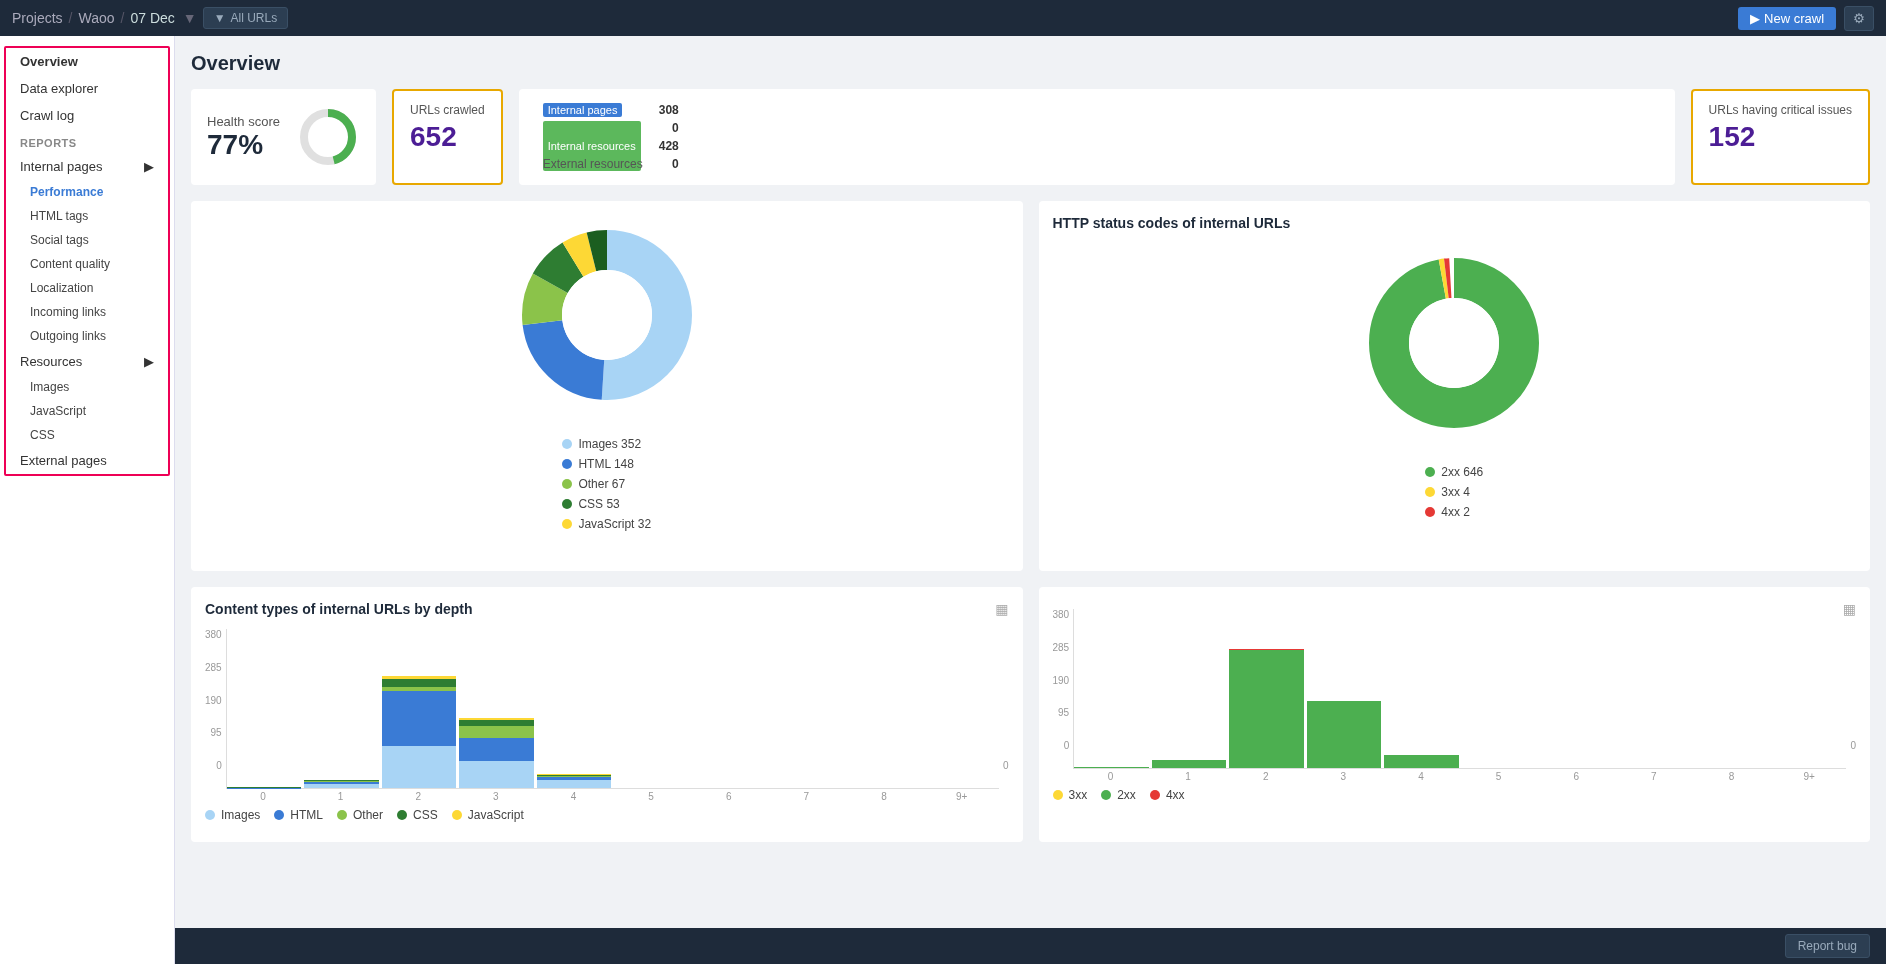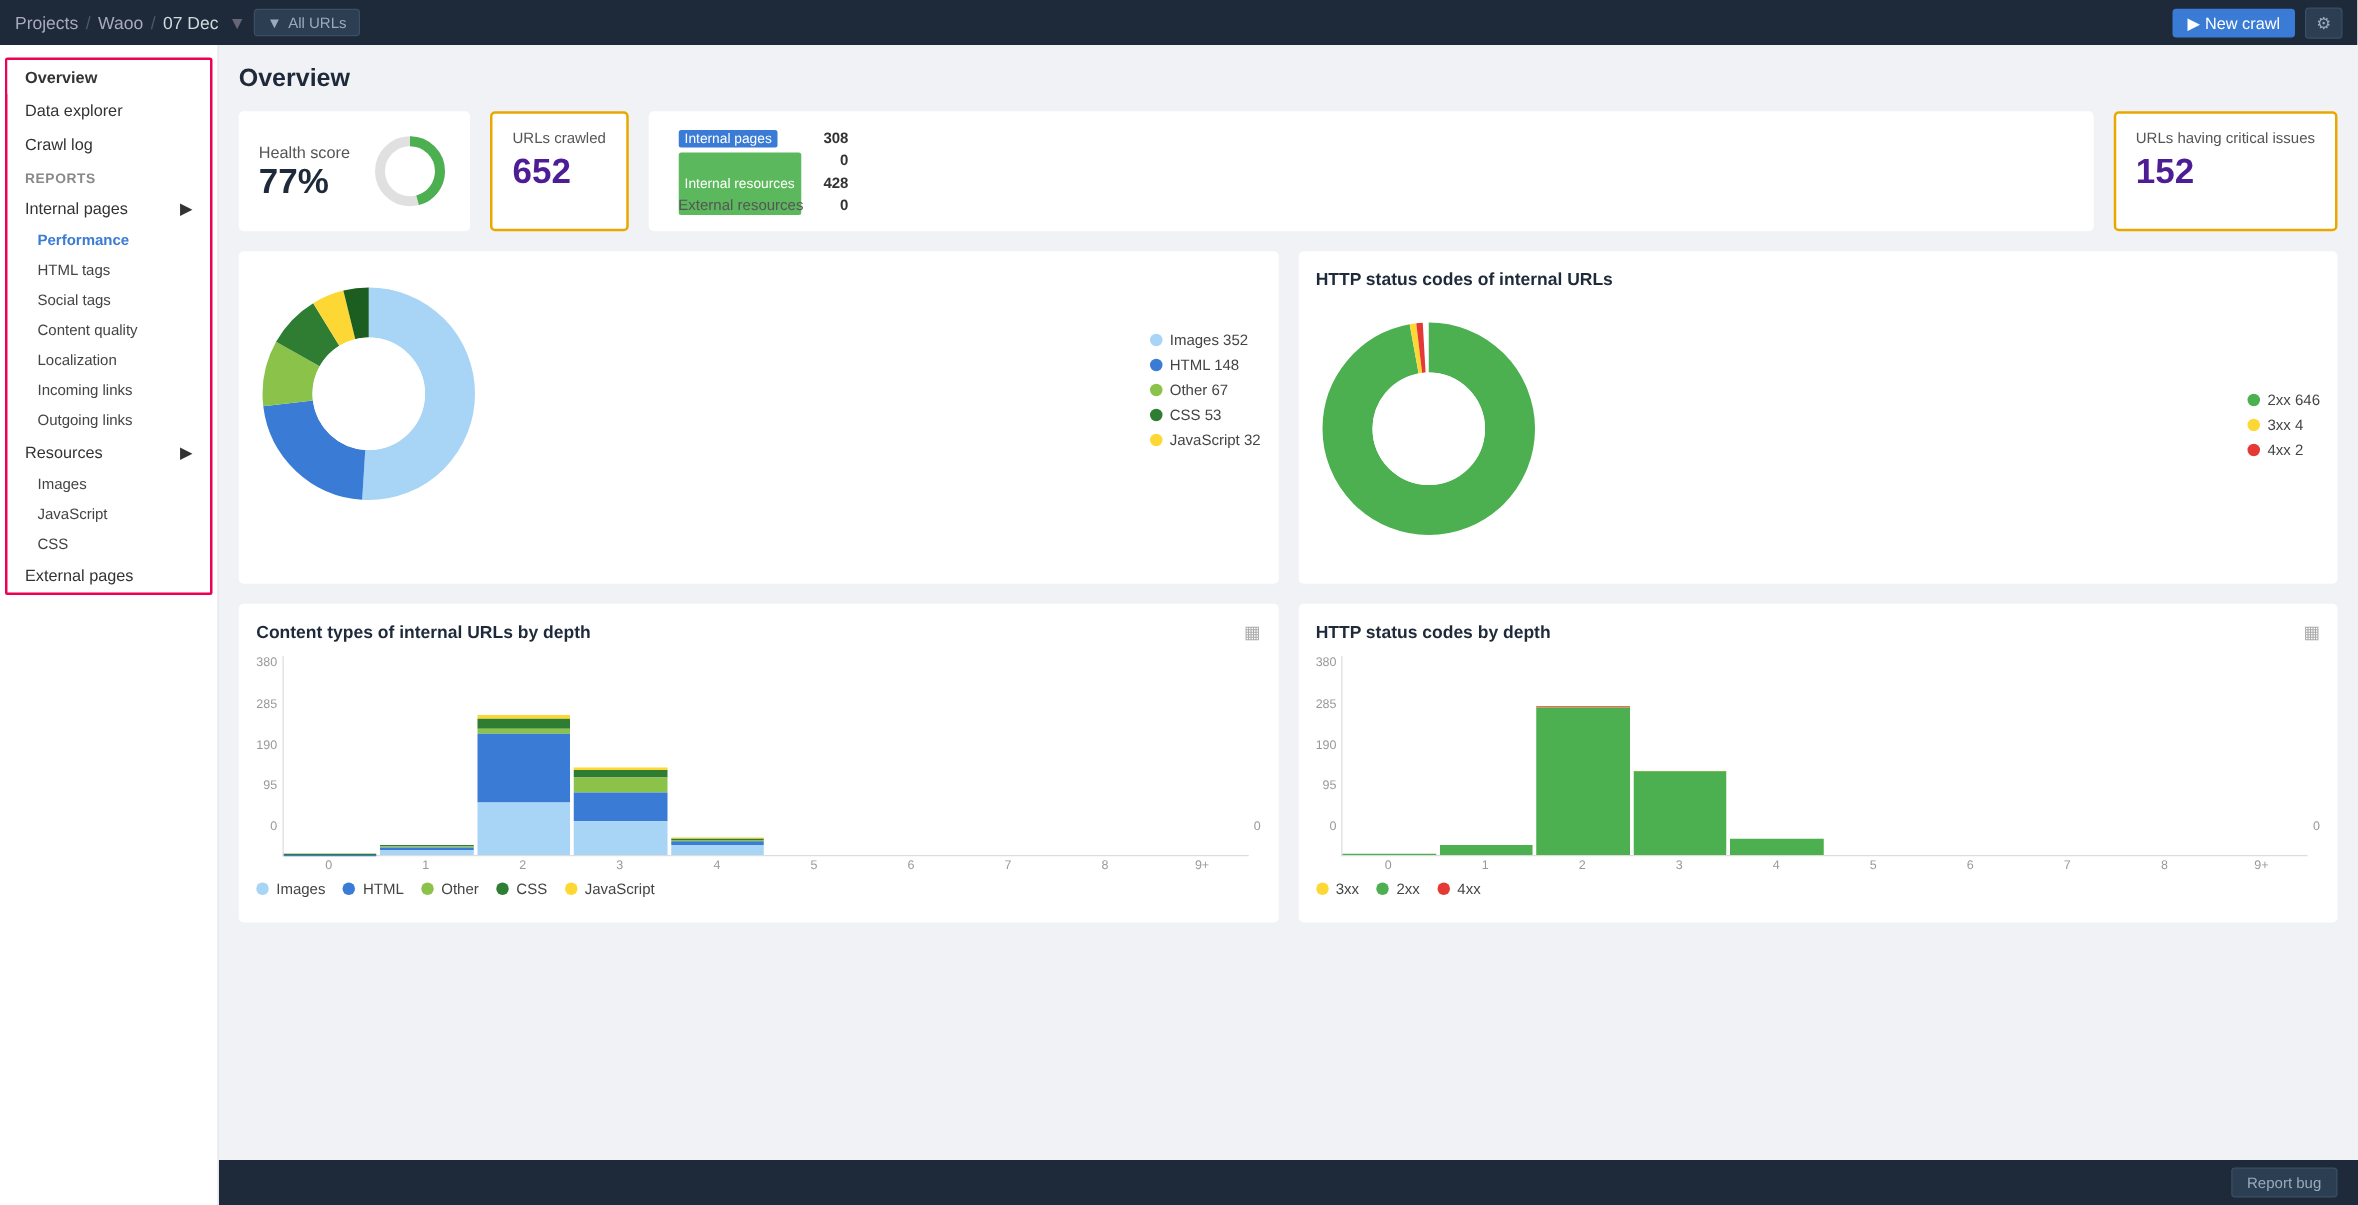--- a/index.html
+++ b/index.html
@@ -184,23 +184,24 @@
       top: 14px;
       right: 14px;
       color: #aaa;
       font-size: 14px;
     }
 
     
     .donut-container {
       display: flex;
       align-items: center;
-      justify-content: space-between;
+      justify-content: flex-end;
       gap: 32px;
       padding: 10px 0 20px;
+      flex-direction: column;
     }
     .legend-item {
       display: flex;
       align-items: center;
       gap: 6px;
       font-size: 12px;
       margin-bottom: 6px;
       color: #444;
     }
     .legend-dot {
@@ -544,21 +545,20 @@
             <span>CSS</span>
           </div>
           <div class="legend-item">
             <div class="legend-dot" style="background:#fdd835;"></div>
             <span>JavaScript</span>
           </div>
         </div>
       </div>
 
       <div class="chart-card">
-        <div class="chart-title">HTTP status codes by depth</div>
         <span class="chart-icon">▦</span>
         <div style="display:flex; align-items:flex-start; margin-top:8px;">
           <div style="display:flex; flex-direction:column; justify-content:space-between; height:160px; font-size:10px; color:#999; text-align:right; padding-right:4px; padding-bottom:18px;">
             <span>380</span>
             <span>285</span>
             <span>190</span>
             <span>95</span>
             <span>0</span>
           </div>
           <div style="flex:1; position:relative;">

